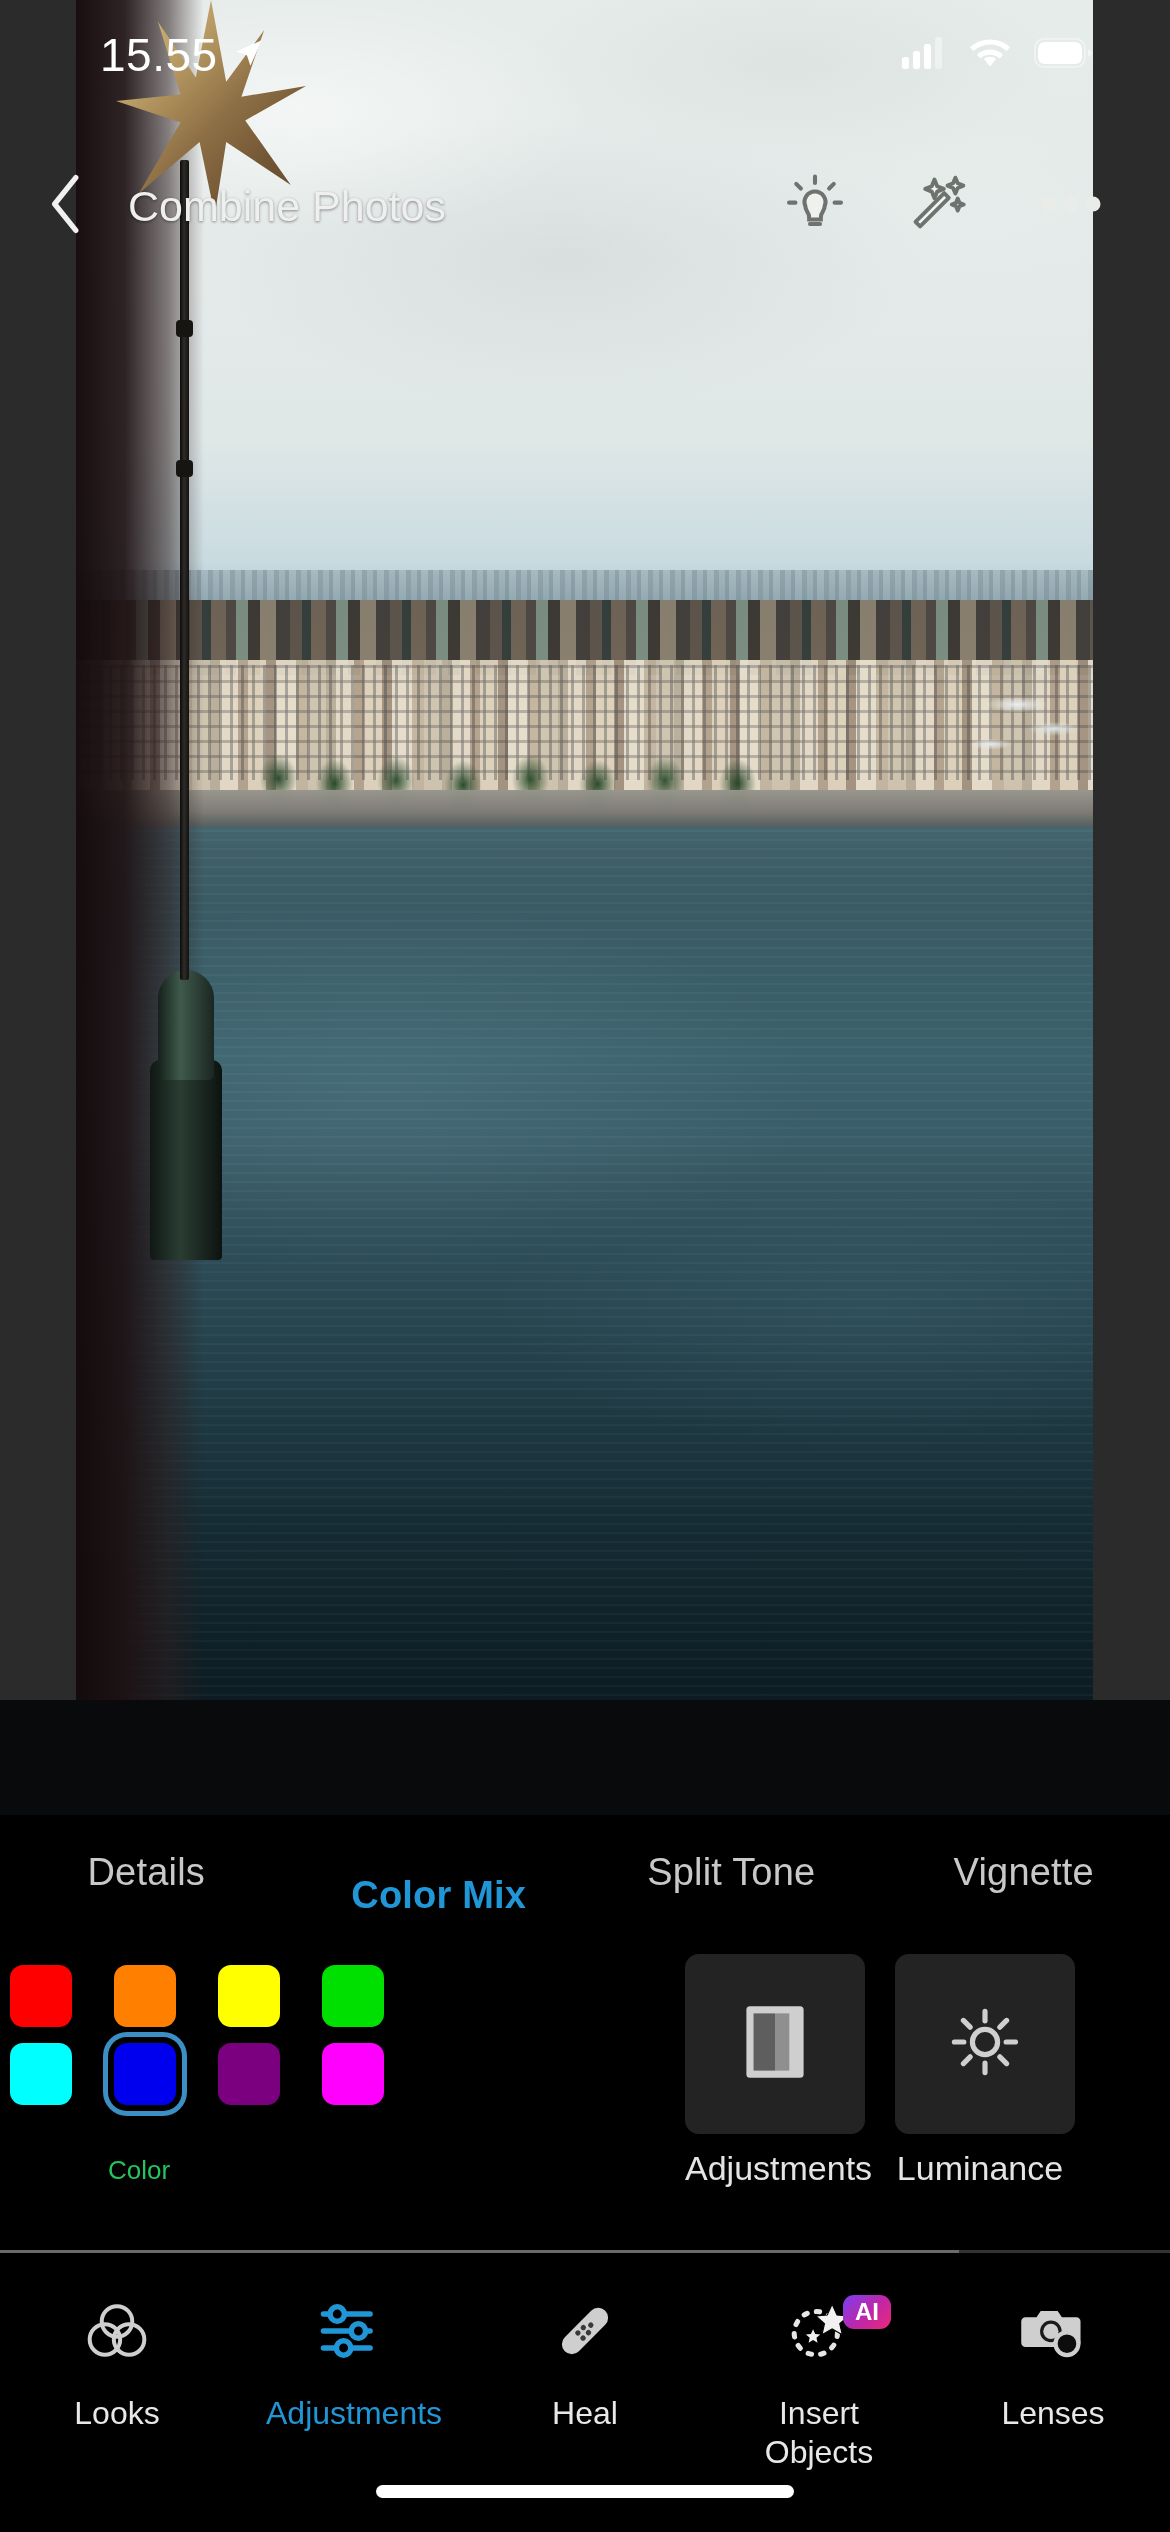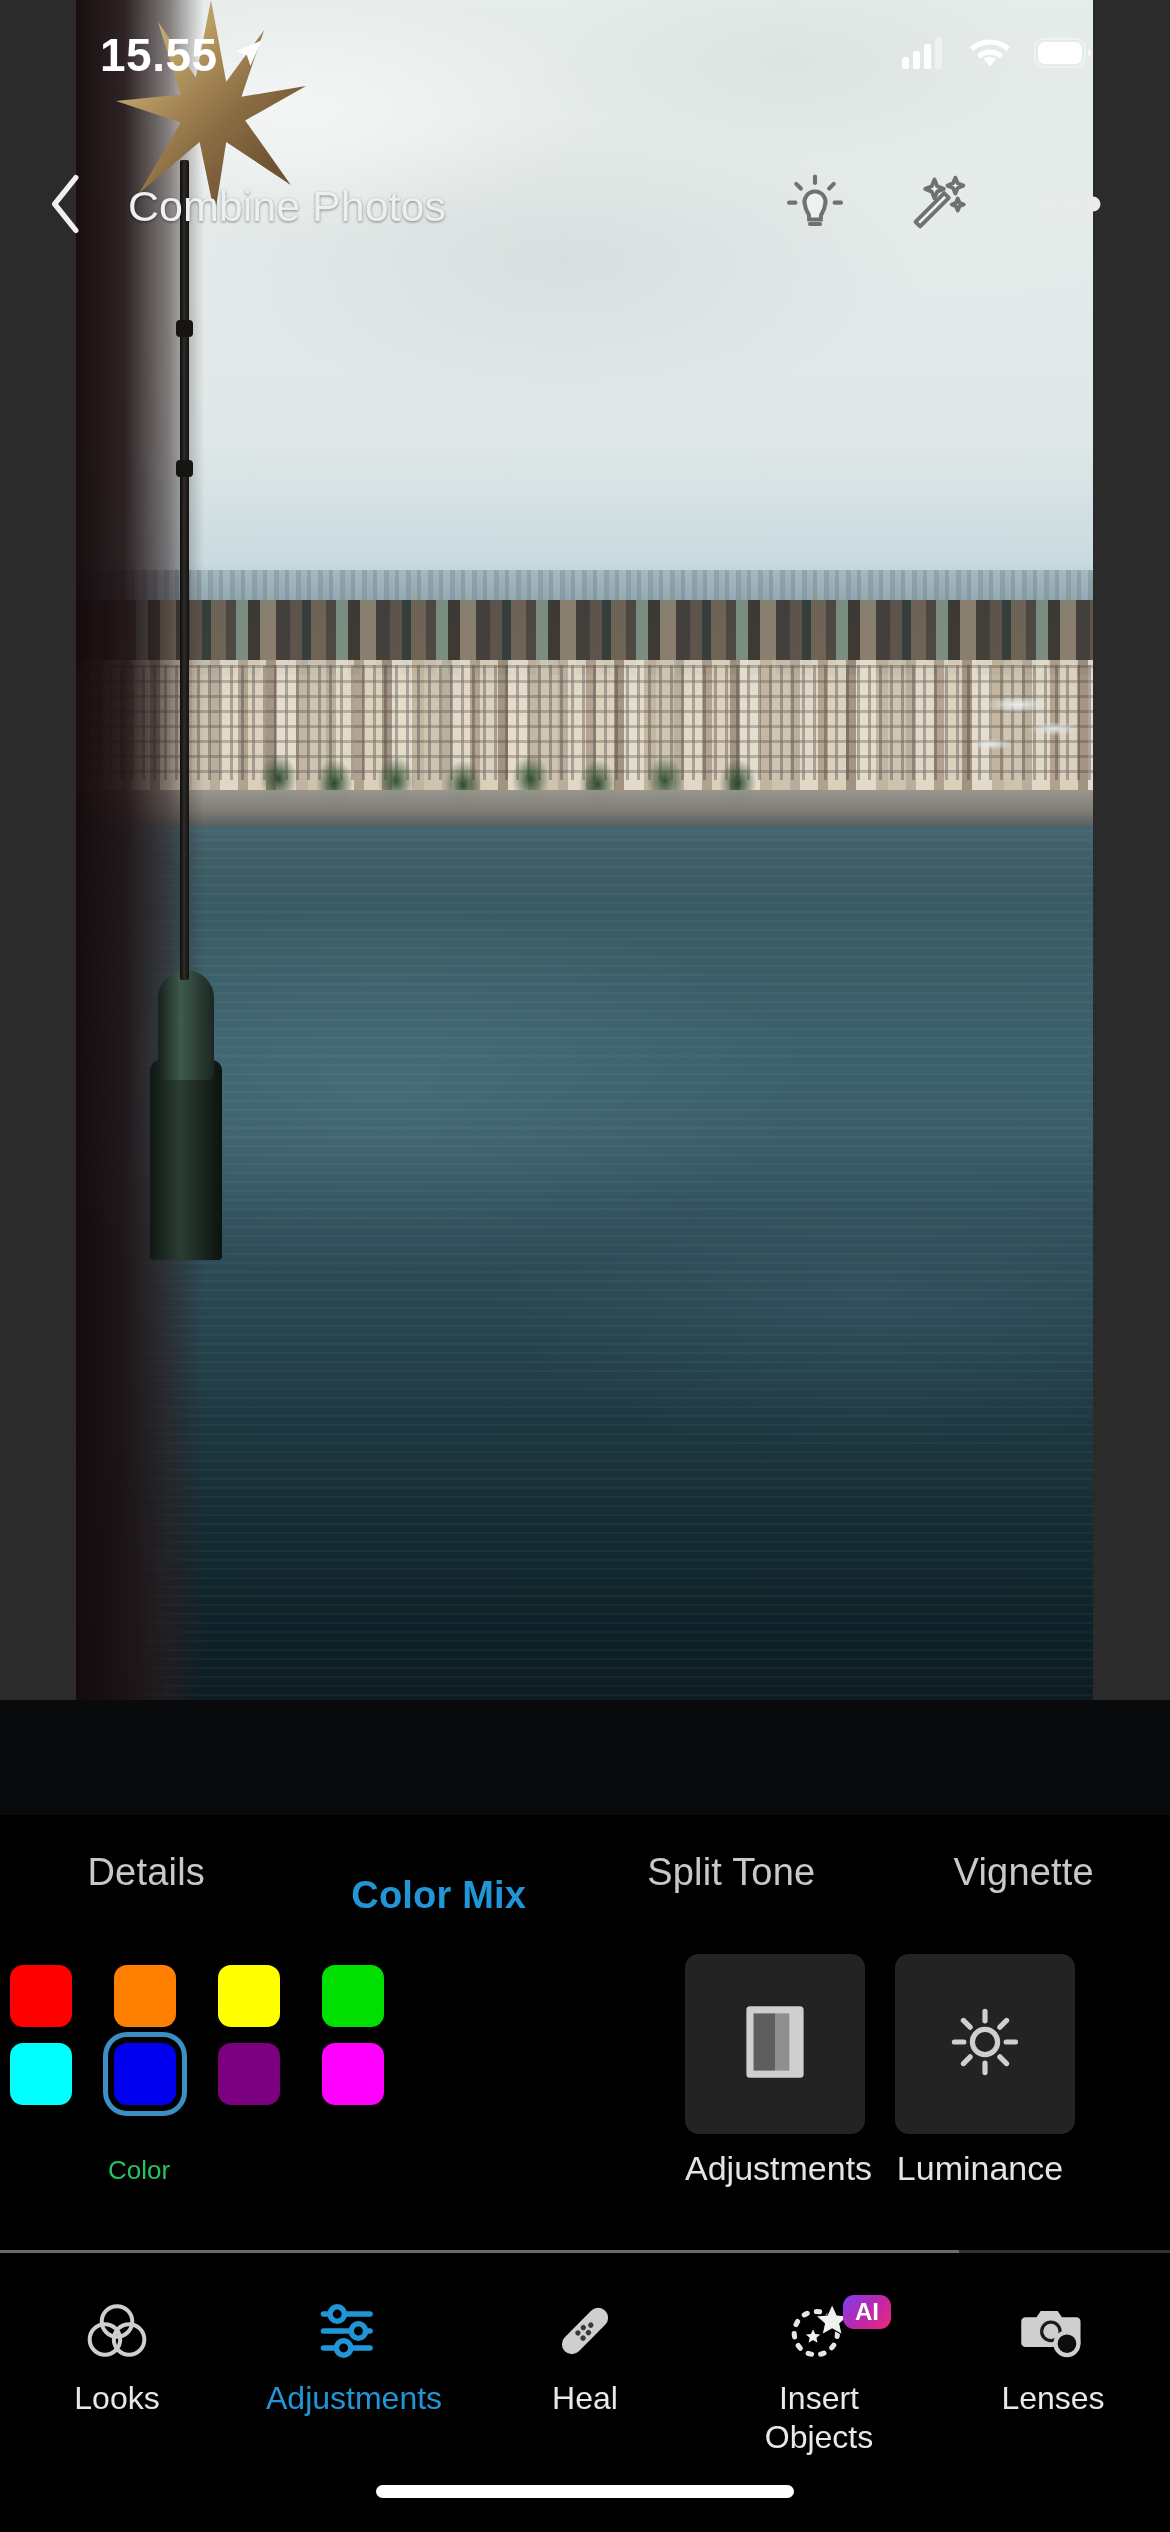--- a/index.html
+++ b/index.html
@@ -224,21 +224,21 @@
   }
 
   
   #bottom-nav{
     position:absolute; left:0; top:438px; width:1170px; height:230px;
     display:flex; align-items:flex-start; padding-top:42px;
   }
   .navitem{ flex:1 1 0; display:flex; flex-direction:column; align-items:center; position:relative; }
   .navitem .nicon{ height:72px; display:flex; align-items:center; justify-content:center; }
   .navitem .nlabel{
-    margin-top:12px; font-size:32px; color:#e8e8e8; text-align:center;
+    margin-top:27px; font-size:32px; color:#e8e8e8; text-align:center;
     line-height:1.22; max-width:170px;
   }
   .navitem.active .nlabel{ color:#2196d6; }
   .ai-badge{
     position:absolute; left:calc(50% + 24px); top:-6px;
     padding:5px 12px; border-radius:11px; font-size:24px; font-weight:700;
     color:#fff; background:linear-gradient(135deg,#7b3ff2 0%,#c026a6 55%,#ec2a7a 100%);
     line-height:1;
     margin-top:6px;
   }
@@ -249,21 +249,21 @@
     bottom:34px; width:418px; height:13px; background:#fff; border-radius:7px;
   }
 
   
   #status-bar{
     position:absolute; left:0; top:0; width:1170px; height:110px;
     display:flex; align-items:center; justify-content:space-between;
     padding:0 78px 0 100px;
   }
   #status-left{ display:flex; align-items:center; gap:14px; }
-  #clock{ font-size:46px; font-weight:700; color:#fff; letter-spacing:.5px; }
+  #clock{ font-size:46px; font-weight:400; color:#fff; letter-spacing:.5px; }
   #status-right{ display:flex; align-items:center; gap:22px; }
 
   #nav-header{
     position:absolute; left:0; top:152px; width:1170px; height:108px;
     display:flex; align-items:center; padding:0 62px 0 30px;
   }
   #back-btn{ width:74px; height:74px; display:flex; align-items:center; justify-content:center; }
   #doc-title{
     font-size:43px; color:#efefef; margin-left:24px; white-space:nowrap;
     text-shadow:0 1px 3px rgba(0,0,0,.45);

